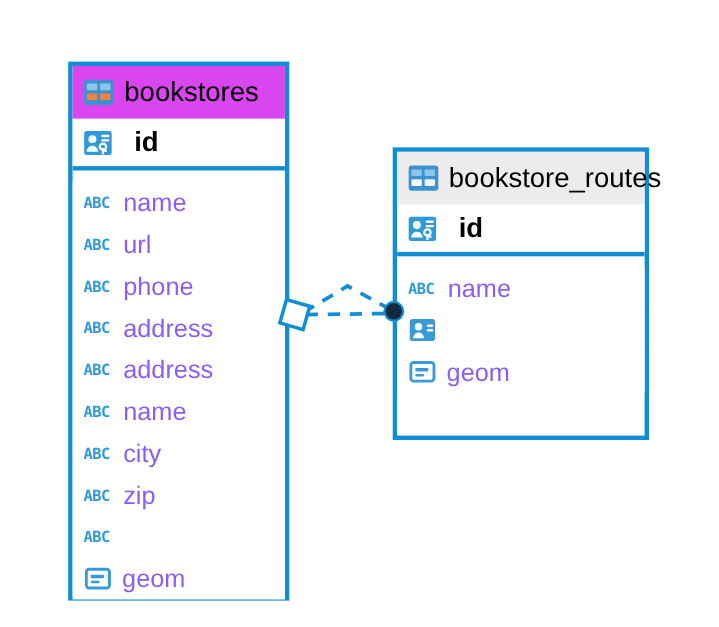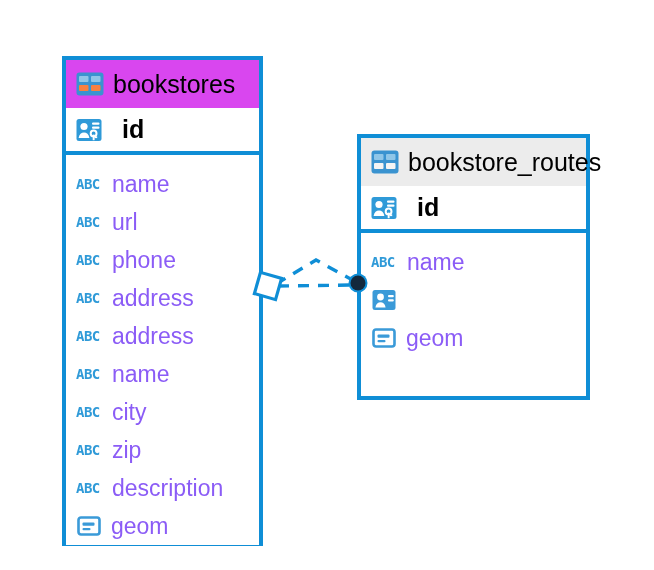--- a/index.html
+++ b/index.html
@@ -209,21 +209,20 @@
         <svg class="icon icon-abc" viewBox="0 0 27 18">
           <text class="abc-text" x="0" y="14">ABC</text>
         </svg>
         <span class="field-label">zip</span>
       </div>
 
       <div class="field-row">
         <svg class="icon icon-abc" viewBox="0 0 27 18">
           <text class="abc-text" x="0" y="14">ABC</text>
         </svg>
-        <span class="field-label">description</span>
       </div>
 
       <div class="field-row">
         <svg class="icon icon-sm" viewBox="0 0 26 26">
           <rect x="2.5" y="4.5" width="21" height="17" rx="2.5" fill="#ffffff" stroke="#3a9ad8" stroke-width="2.6"></rect>
           <rect x="6.5" y="9.5" width="12" height="3.2" rx="1" fill="#3a9ad8"></rect>
           <rect x="6.5" y="15" width="8" height="2.2" rx="1" fill="#3a9ad8"></rect>
         </svg>
         <span class="field-label">geom</span>
       </div>

